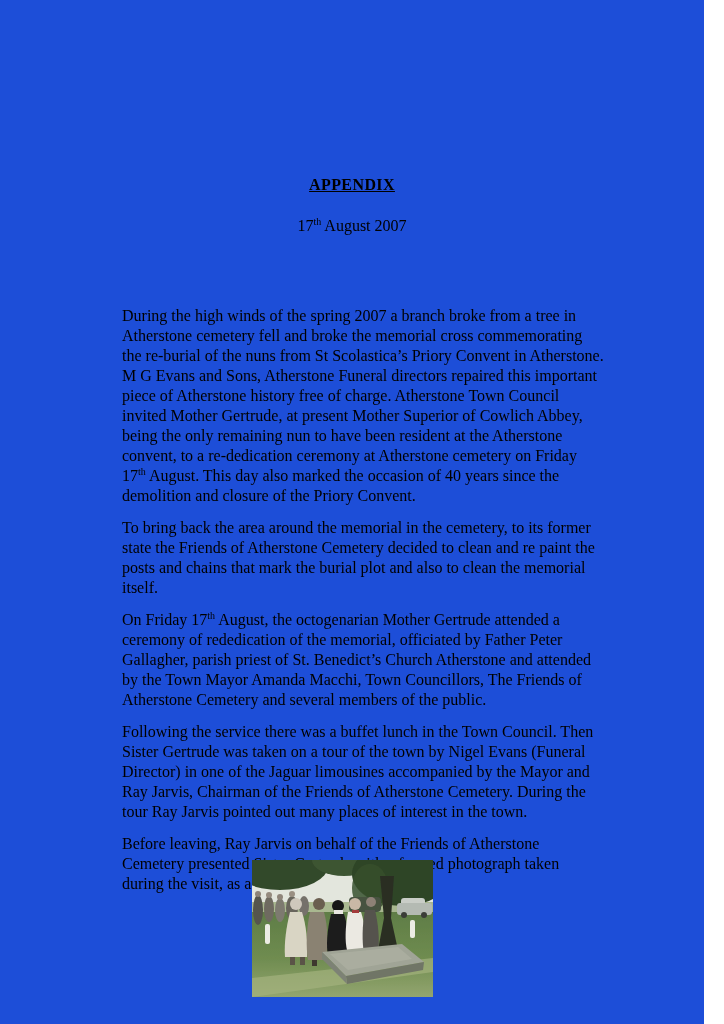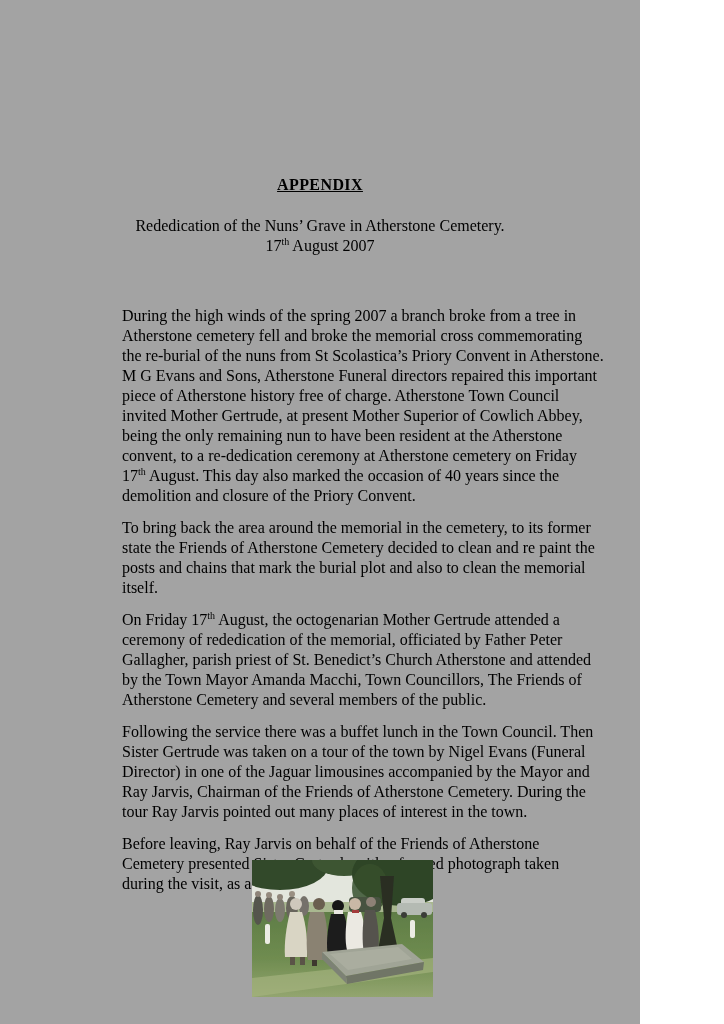--- a/index.html
+++ b/index.html
@@ -1,20 +1,20 @@
 <!DOCTYPE html>
 <html><head>
 <meta charset="utf-8">
 <style>
   html, body { margin: 0; padding: 0; background: #ffffff; }
   .page {
     position: relative;
-    width: 640px;
+    width: 704px;
     height: 1024px;
-    background: #a3a3a3;
+    background: #1d4ed8;
     color: #000000;
     font-family: "Liberation Serif", serif;
     font-size: 16px;
     line-height: 20px;
     overflow: hidden;
   }
   .heading {
     position: absolute;
     top: 175px;
     left: 0;
@@ -59,21 +59,20 @@
   .photo-figure svg { display: block; }
 </style>
 </head>
 <body>
 
 <div class="page">
 
   <h1 class="heading">APPENDIX</h1>
 
   <div class="subtitle-block">
-    <p class="subtitle-line">Rededication of the Nuns’ Grave in Atherstone Cemetery.</p>
     <p class="subtitle-line">17<sup>th</sup> August 2007</p>
   </div>
 
   <div class="body-block">
       <p class="body-paragraph">During the high winds of the spring 2007 a branch broke from a tree in Atherstone cemetery fell and broke the memorial cross commemorating the re-burial of the nuns from St Scolastica’s Priory Convent in Atherstone.  M G Evans and Sons, Atherstone Funeral directors repaired this important piece of Atherstone history free of charge. Atherstone Town Council invited Mother Gertrude, at present Mother Superior of Cowlich Abbey, being the only remaining nun to have been resident at the Atherstone convent, to a re-dedication ceremony at Atherstone cemetery on Friday 17<sup>th</sup> August. This day also marked the occasion of 40 years since the demolition and closure of the Priory Convent.</p>
       <p class="body-paragraph">To bring back the area around the memorial in the cemetery, to its former state the Friends of Atherstone Cemetery decided to clean and re paint the posts and chains that mark the burial plot and also to clean the memorial itself.</p>
       <p class="body-paragraph">On Friday 17<sup>th</sup> August, the octogenarian Mother Gertrude attended a ceremony of rededication of the memorial, officiated by Father Peter Gallagher, parish priest of St. Benedict’s Church Atherstone and attended by the Town Mayor Amanda Macchi, Town Councillors, The Friends of Atherstone Cemetery and several members of the public.</p>
       <p class="body-paragraph">Following the service there was a buffet lunch in the Town Council. Then Sister Gertrude was taken on a tour of the town by Nigel Evans (Funeral Director) in one of the Jaguar limousines accompanied by the Mayor and Ray Jarvis, Chairman of the Friends of Atherstone Cemetery. During the tour Ray Jarvis pointed out many places of interest in the town.</p>
       <p class="body-paragraph">Before leaving, Ray Jarvis on behalf of the Friends of Atherstone Cemetery presented Sister Gertrude with a framed photograph taken during the visit, as a memento of the day</p>
     </div>

